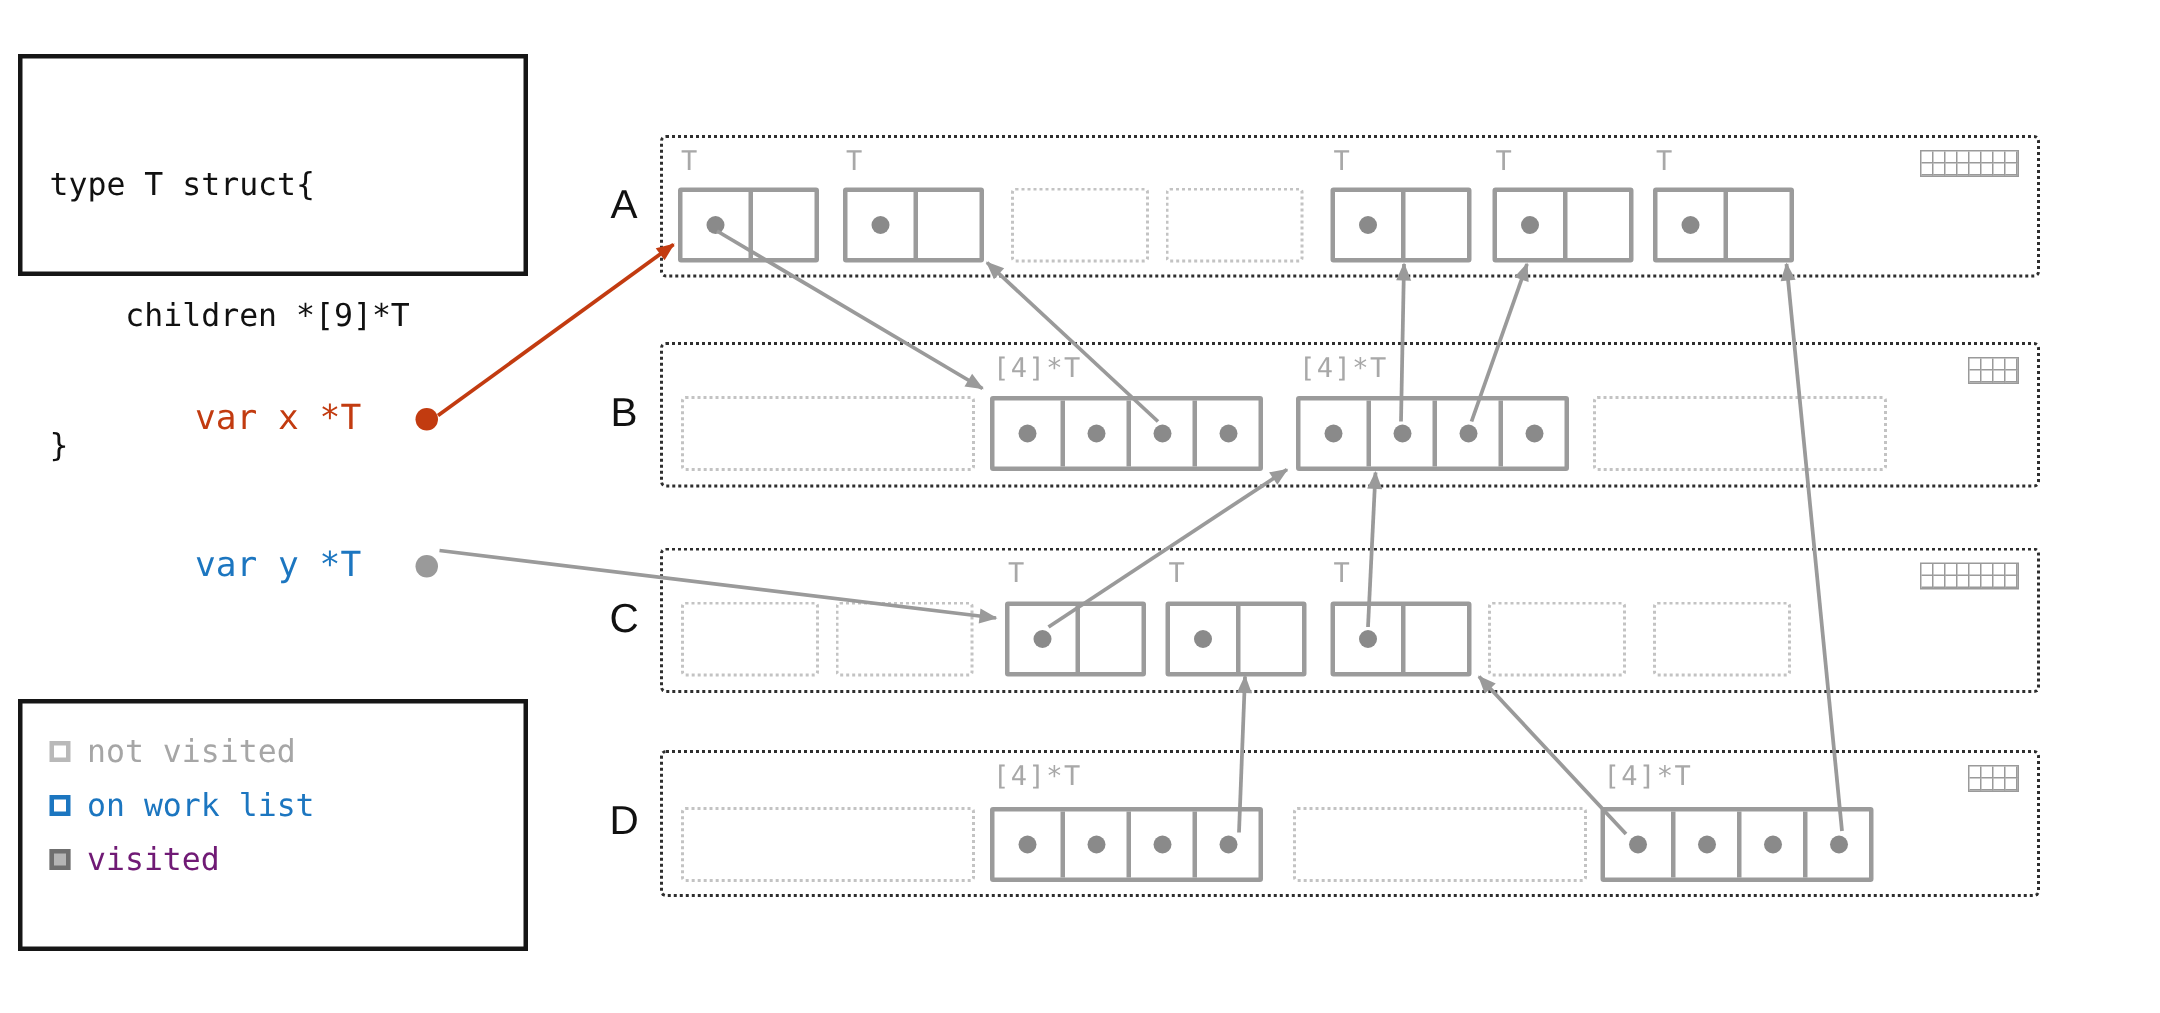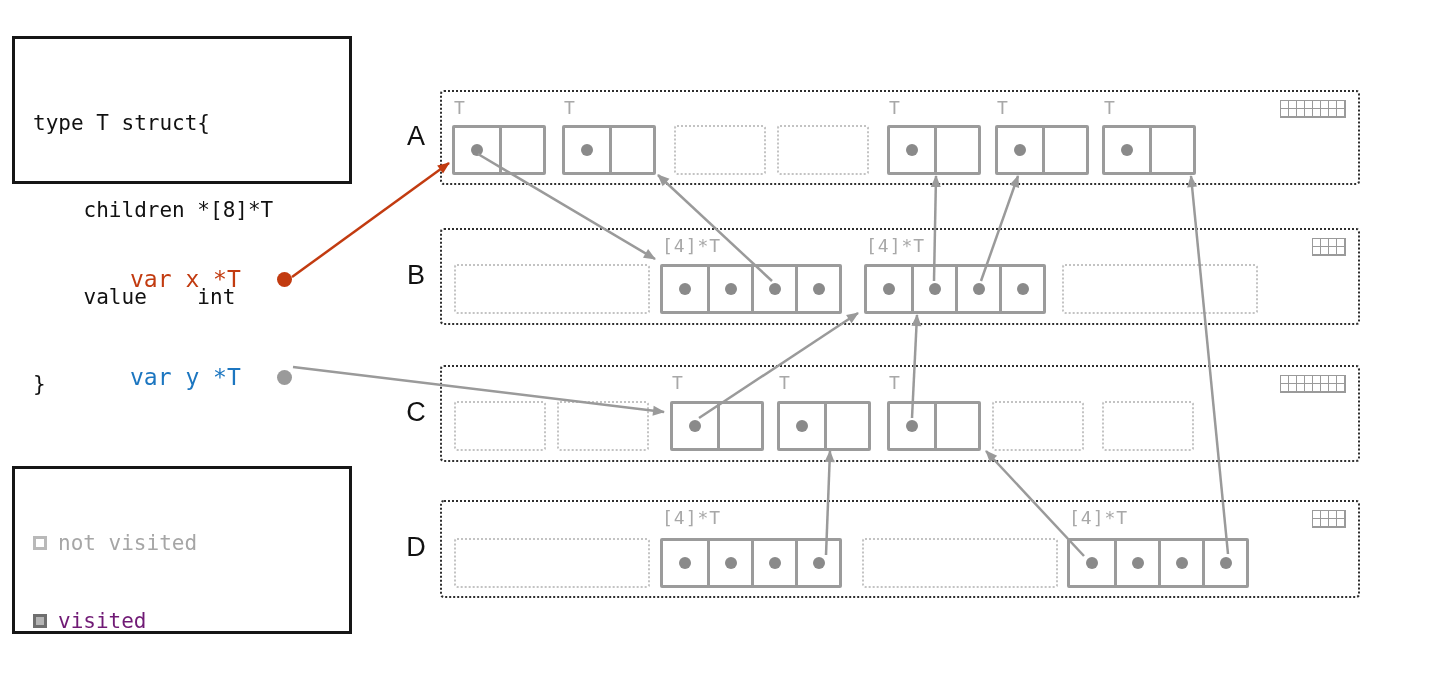--- a/index.html
+++ b/index.html
@@ -36,21 +36,21 @@
     border-radius: 50%;
   }
   .legend {
     position: absolute;
     left: 12px; top: 466px;
     width: 340px; height: 168px;
     border: 3px solid #161616;
     padding: 14px 0 0 18px;
     background: #ffffff;
   }
-  .legend-item { display: flex; align-items: center; height: 36px; margin-top: 42px; }
+  .legend-item { display: flex; align-items: center; height: 36px; }
   .swatch {
     width: 14px; height: 14px;
     border: 3px solid #999;
     background: #fff;
     margin-right: 11px;
     flex: 0 0 auto;
   }
   .legend-label { font-size: 21px; }
 
   .span-row {
@@ -107,39 +107,42 @@
     pointer-events: none;
   }
 </style>
 </head>
 <body>
 
 <div id="canvas">
 
   <div class="code-box">
     <div>type T struct{</div>
-    <div>    children *[8]*T</div>
-    <div>    value    int</div>
+    <div>    children *[9]*T</div>
     <div>}</div>
   </div>
 
   <div class="var var-x">
     <span class="var-label" id="var-x-label" style="color: rgb(194, 59, 16);">var x *T</span>
     <span class="var-dot" id="var-x-dot" style="background: rgb(194, 59, 16);"></span>
   </div>
 
   <div class="var var-y">
     <span class="var-label" id="var-y-label" style="color: rgb(28, 118, 192);">var y *T</span>
     <span class="var-dot" id="var-y-dot" style="background: rgb(154, 154, 154);"></span>
   </div>
 
   <div class="legend">
     <div class="legend-item">
       <span class="swatch" style="border-color: rgb(185, 185, 185); background: rgb(255, 255, 255);"></span>
       <span class="legend-label" style="color: rgb(166, 166, 166);">not visited</span>
+    </div>
+    <div class="legend-item">
+      <span class="swatch" style="border-color: rgb(28, 118, 192); background: rgb(255, 255, 255);"></span>
+      <span class="legend-label" style="color: rgb(28, 118, 192);">on work list</span>
     </div>
     <div class="legend-item">
       <span class="swatch" style="border-color: rgb(111, 111, 111); background: rgb(181, 181, 181);"></span>
       <span class="legend-label" style="color: #701a75;">visited</span>
     </div>
   </div>
 
 <div class="span-row" style="top: 90px; height: 95px;">
       <div class="bitmap" style="grid-template-columns: repeat(8, 8px);">
         <i></i>

